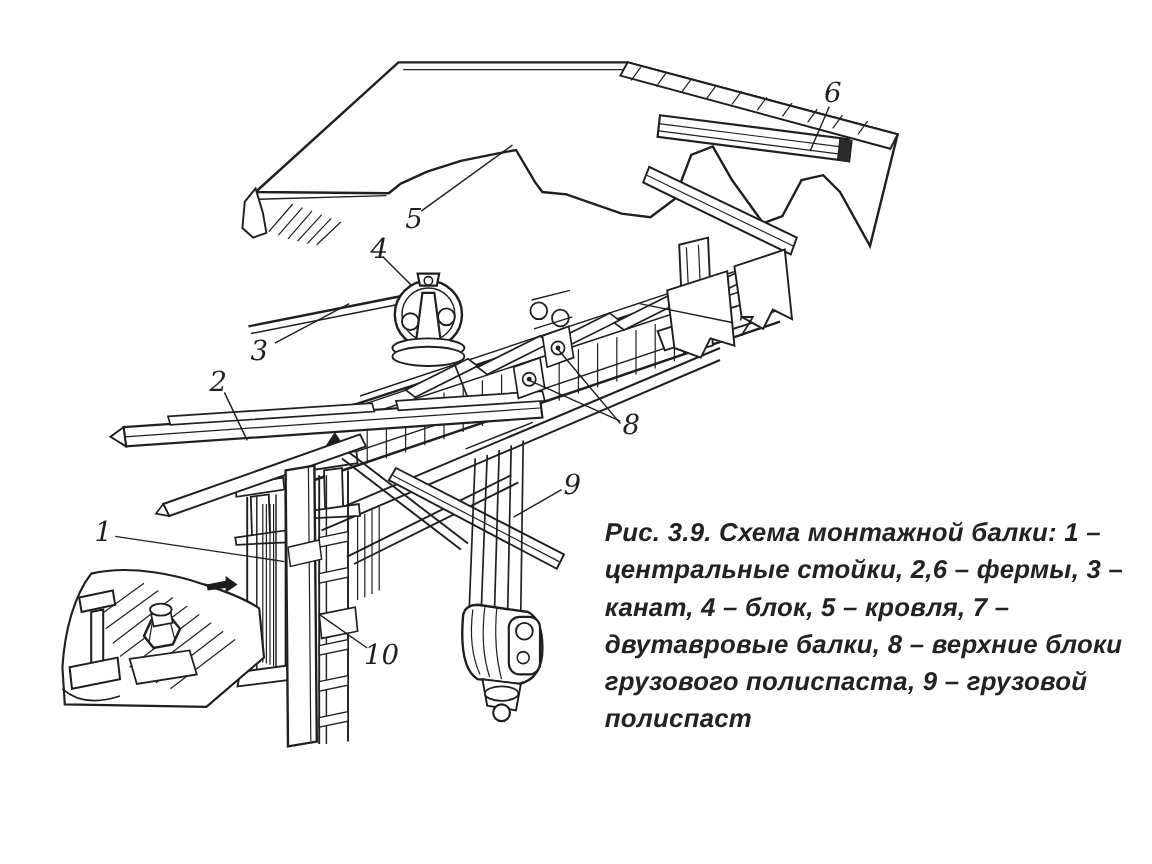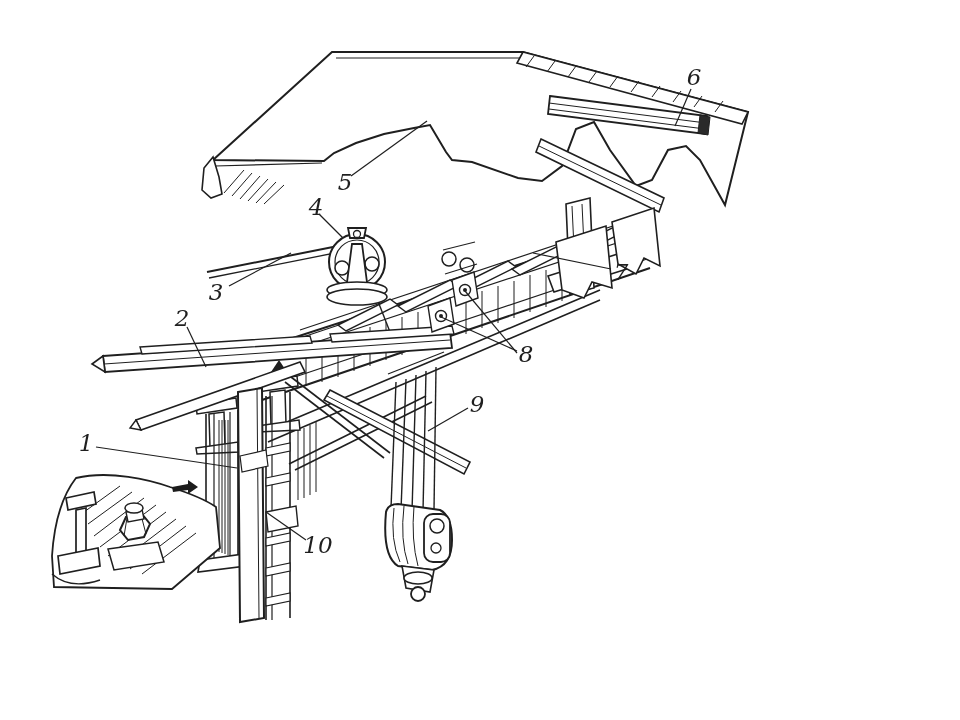--- a/index.html
+++ b/index.html
@@ -260,14 +260,15 @@
     <text class="part-label" x="316" y="215">4</text>
     <text class="part-label" x="345" y="190">5</text>
     <text class="part-label" x="694" y="85">6</text>
     <text class="part-label" x="621" y="280">7</text>
     <text class="part-label" x="526" y="362">8</text>
     <text class="part-label" x="477" y="412">9</text>
     <text class="part-label" x="318" y="553">10</text>
   </g>
 </svg>
 
+<div id="caption">Рис. 3.9. Схема монтажной балки: 1 – центральные стойки, 2,6 – фермы, 3 – канат, 4 – блок, 5 – кровля, 7 – двутавровые балки, 8 – верхние блоки грузового полиспаста, 9 – грузовой полиспаст</div>
 
 </div>
 
 </body></html>

